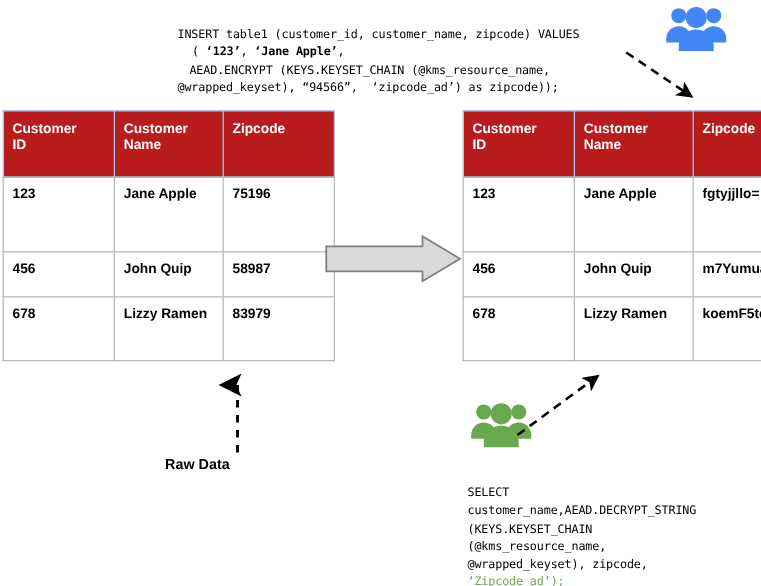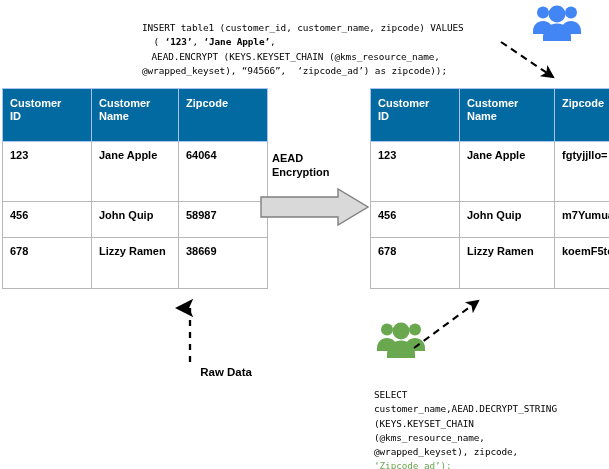--- a/index.html
+++ b/index.html
@@ -62,21 +62,21 @@
   }
   .tbl td, .tbl th {
     border: 1px solid #b7b7b7;
     padding: 7px 7px 0 7px;
     vertical-align: top;
     text-align: left;
     line-height: 13px;
     font-weight: bold;
   }
   .tbl th {
-    background: #0369a1;
+    background: #b91c1c;
     color: #ffffff;
     font-weight: bold;
     border-color: #a8c3f0;
     padding-top: 8px;
   }
   .tbl th.sep { border-left-color: #ffffff; }
 
   #left-table  { left: 2px;   top: 88px; width: 220px; }
   #right-table { left: 370px; top: 88px; width: 238px; }
 
@@ -115,21 +115,21 @@
   .dashed-svg { position: absolute; overflow: visible; }
   #raw-data-arrow { left: 170px; top: 300px; width: 40px; height: 64px; }
   #insert-arrow   { left: 498px; top: 38px;  width: 70px; height: 50px; }
   #select-arrow   { left: 412px; top: 296px; width: 80px; height: 60px; }
 
   .raw-label {
     position: absolute;
     left: 132px;
     top: 366px;
     width: 120px;
-    text-align: right;
+    text-align: left;
     font-size: 11.5px;
     font-weight: bold;
     color: #000;
   }
 
   
   .people { position: absolute; }
   #people-blue  { left: 532px; top: 3px;   width: 50px; height: 38px; }
   #people-green { left: 376px; top: 320px; width: 50px; height: 38px; }
 </style>
@@ -168,39 +168,35 @@
   <table class="tbl" id="left-table">
     <tbody>
         <tr class="r-head">
       <th class="c1"><span>Customer</span><br><span>ID</span></th>
       <th class="c2 sep"><span>Customer</span><br><span>Name</span></th>
       <th class="c3 sep"><span>Zipcode</span></th>
     </tr>
     <tr class="r1">
       <td>123</td>
       <td>Jane Apple</td>
-      <td>64064</td>
+      <td>75196</td>
     </tr>
     <tr class="r2">
       <td>456</td>
       <td>John Quip</td>
       <td>58987</td>
     </tr>
     <tr class="r3">
       <td>678</td>
       <td>Lizzy Ramen</td>
-      <td>38669</td>
+      <td>83979</td>
     </tr>
   </tbody>
     </table>
 
-  <div class="arrow-label">
-    <span>AEAD</span><br>
-    <span>Encryption</span>
-  </div>
   <svg class="block-arrow" viewBox="0 0 110 38">
     <path d="M1 9 L78 9 L78 1 L108 19 L78 37 L78 29 L1 29 Z" fill="#d9d9d9" stroke="#7f7f7f" stroke-width="1.4" stroke-linejoin="miter"></path>
   </svg>
 
   <table class="tbl" id="right-table">
     <tbody>
         <tr class="r-head">
       <th class="c1"><span>Customer</span><br><span>ID</span></th>
       <th class="c2 sep"><span>Customer</span><br><span>Name</span></th>
       <th class="c3 sep"><span>Zipcode</span></th>

